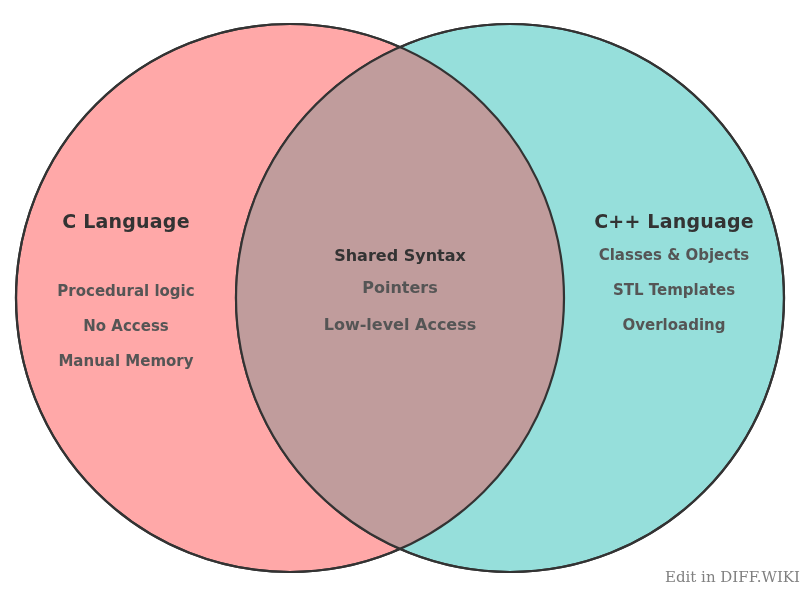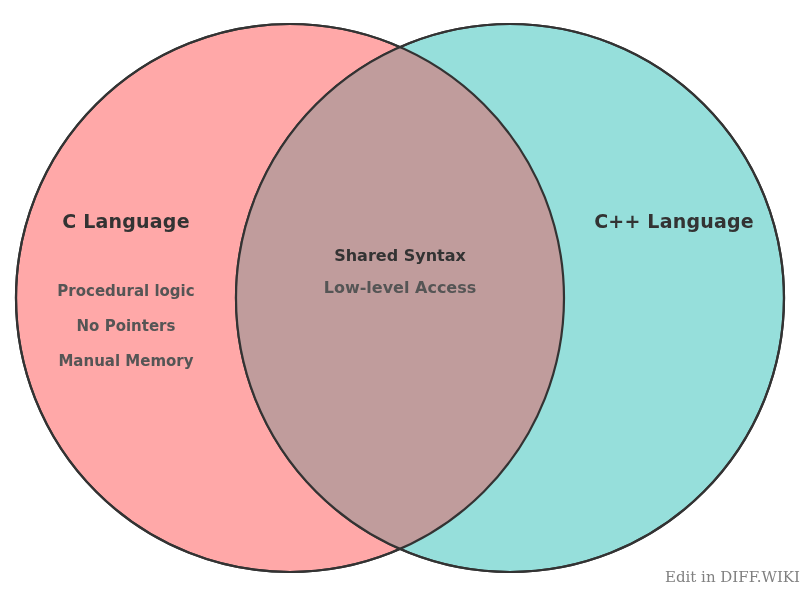--- a/index.html
+++ b/index.html
@@ -129,31 +129,37 @@
     </g>
 
     <circle cx="290" cy="298" r="274" fill="none" stroke="#333333" stroke-width="2.2"></circle>
     <circle cx="510" cy="298" r="274" fill="none" stroke="#333333" stroke-width="2.2"></circle>
   </svg>
 
   <div class="label-col" id="left-label-col">
     <div class="set-title">C Language</div>
     <ul class="item-list">
       <li class="item">Procedural logic</li>
-      <li class="item">No Pointers</li>
+      <li class="item">No Access</li>
       <li class="item">Manual Memory</li>
     </ul>
   </div>
 
   <div class="label-col" id="right-label-col">
     <div class="set-title">C++ Language</div>
+    <ul class="item-list">
+      <li class="item">Classes &amp; Objects</li>
+      <li class="item">STL Templates</li>
+      <li class="item">Overloading</li>
+    </ul>
   </div>
 
   <div class="label-col" id="center-label-col">
     <div class="center-heading">Shared Syntax</div>
     <ul class="item-list">
+      <li class="item">Pointers</li>
       <li class="item">Low-level Access</li>
     </ul>
   </div>
 
   <div id="footer-credit">Edit in DIFF.WIKI</div>
 
 </div>
 
 </body></html>

